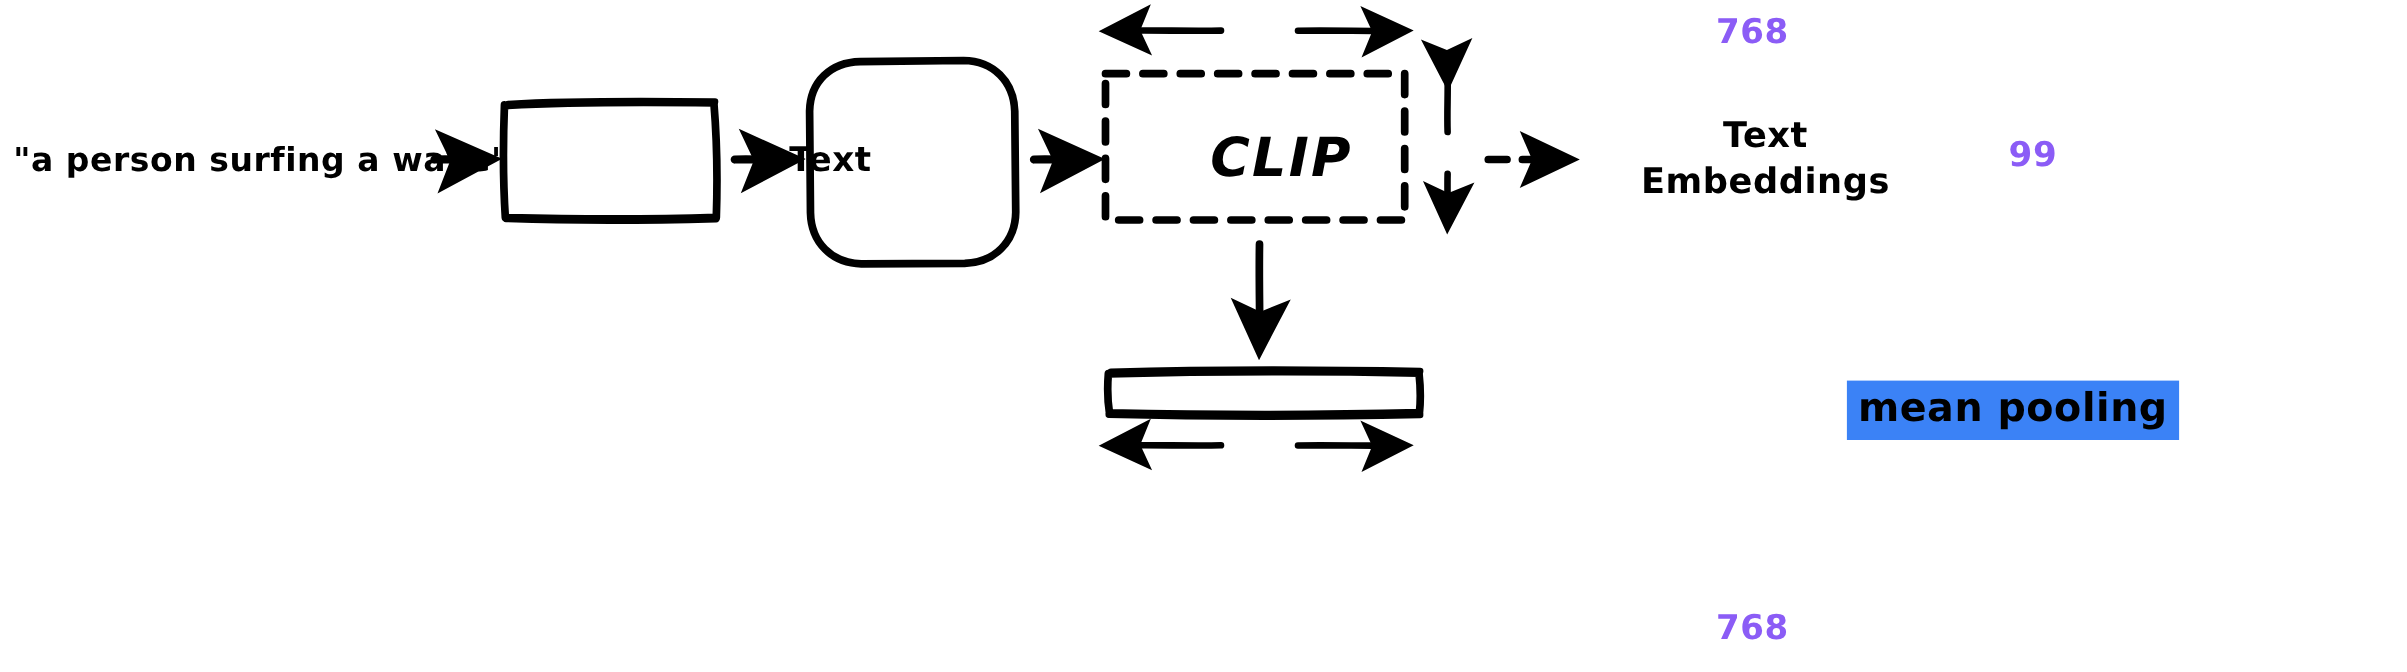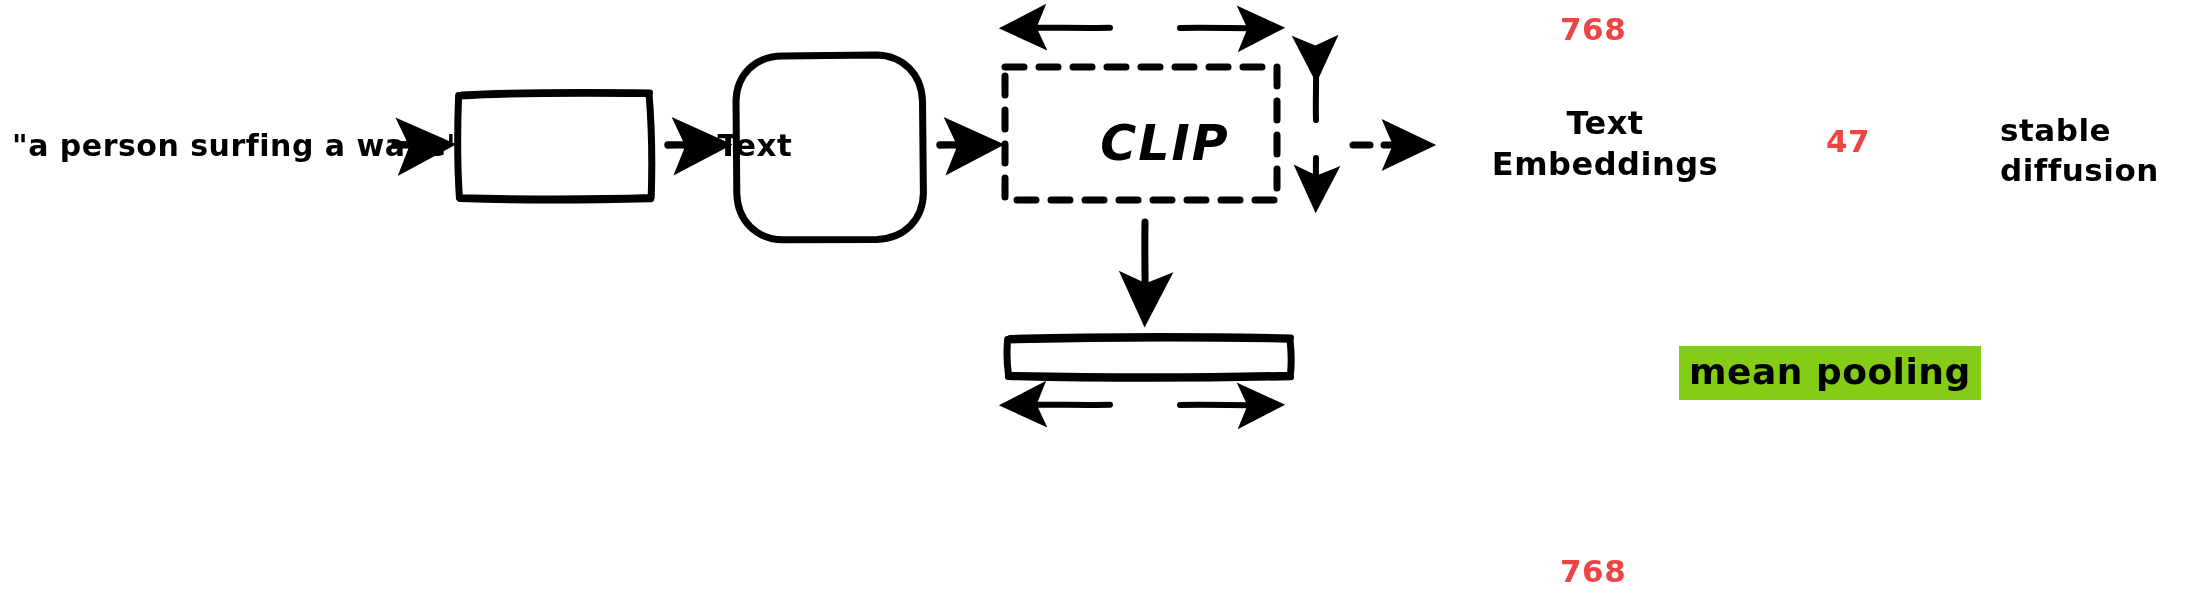--- a/index.html
+++ b/index.html
@@ -73,21 +73,21 @@
     top: 96px;
     width: 360px;
     height: 96px;
     font-size: 32px;
   }
   
   .dim {
     position: absolute;
     font-size: 31px;
     font-weight: 700;
-    color: #ef4444;
+    color: #8b5cf6;
     white-space: nowrap;
   }
   #dim-768-top { left: 1560px; top: 11px; }
   #dim-77      { left: 1826px; top: 123px; }
   #dim-768-bot { left: 1560px; top: 553px; }
   
   #sd-label {
     left: 2000px;
     top: 105px;
     width: 180px;
@@ -99,21 +99,21 @@
   
   #mean-pooling {
     position: absolute;
     left: 1679px;
     top: 346px;
     height: 48px;
     padding: 2px 10px 4px 10px;
     font-size: 36px;
     font-weight: 700;
     color: #000;
-    background: #84cc16;
+    background: #3b82f6;
     white-space: nowrap;
     display: flex;
     align-items: center;
     line-height: 1;
   }
 </style>
 </head>
 <body>
 
 <div id="canvas">
@@ -202,26 +202,22 @@
     <span>Text</span>
   </div>
 
   <div class="hand node-label" id="clip-label">CLIP</div>
 
   <div class="hand node-label" id="embeddings-label">
     <span>Text</span>
     <span>Embeddings</span>
   </div>
 
-  <div class="hand node-label" id="sd-label">
-    <span>stable</span>
-    <span>diffusion</span>
-  </div>
 
   <div class="hand dim" id="dim-768-top">768</div>
 
-  <div class="hand dim" id="dim-77">47</div>
+  <div class="hand dim" id="dim-77">99</div>
 
   <div class="hand dim" id="dim-768-bot">768</div>
 
   <div class="hand" id="mean-pooling">mean pooling</div>
 
 </div>
 
 </body></html>

